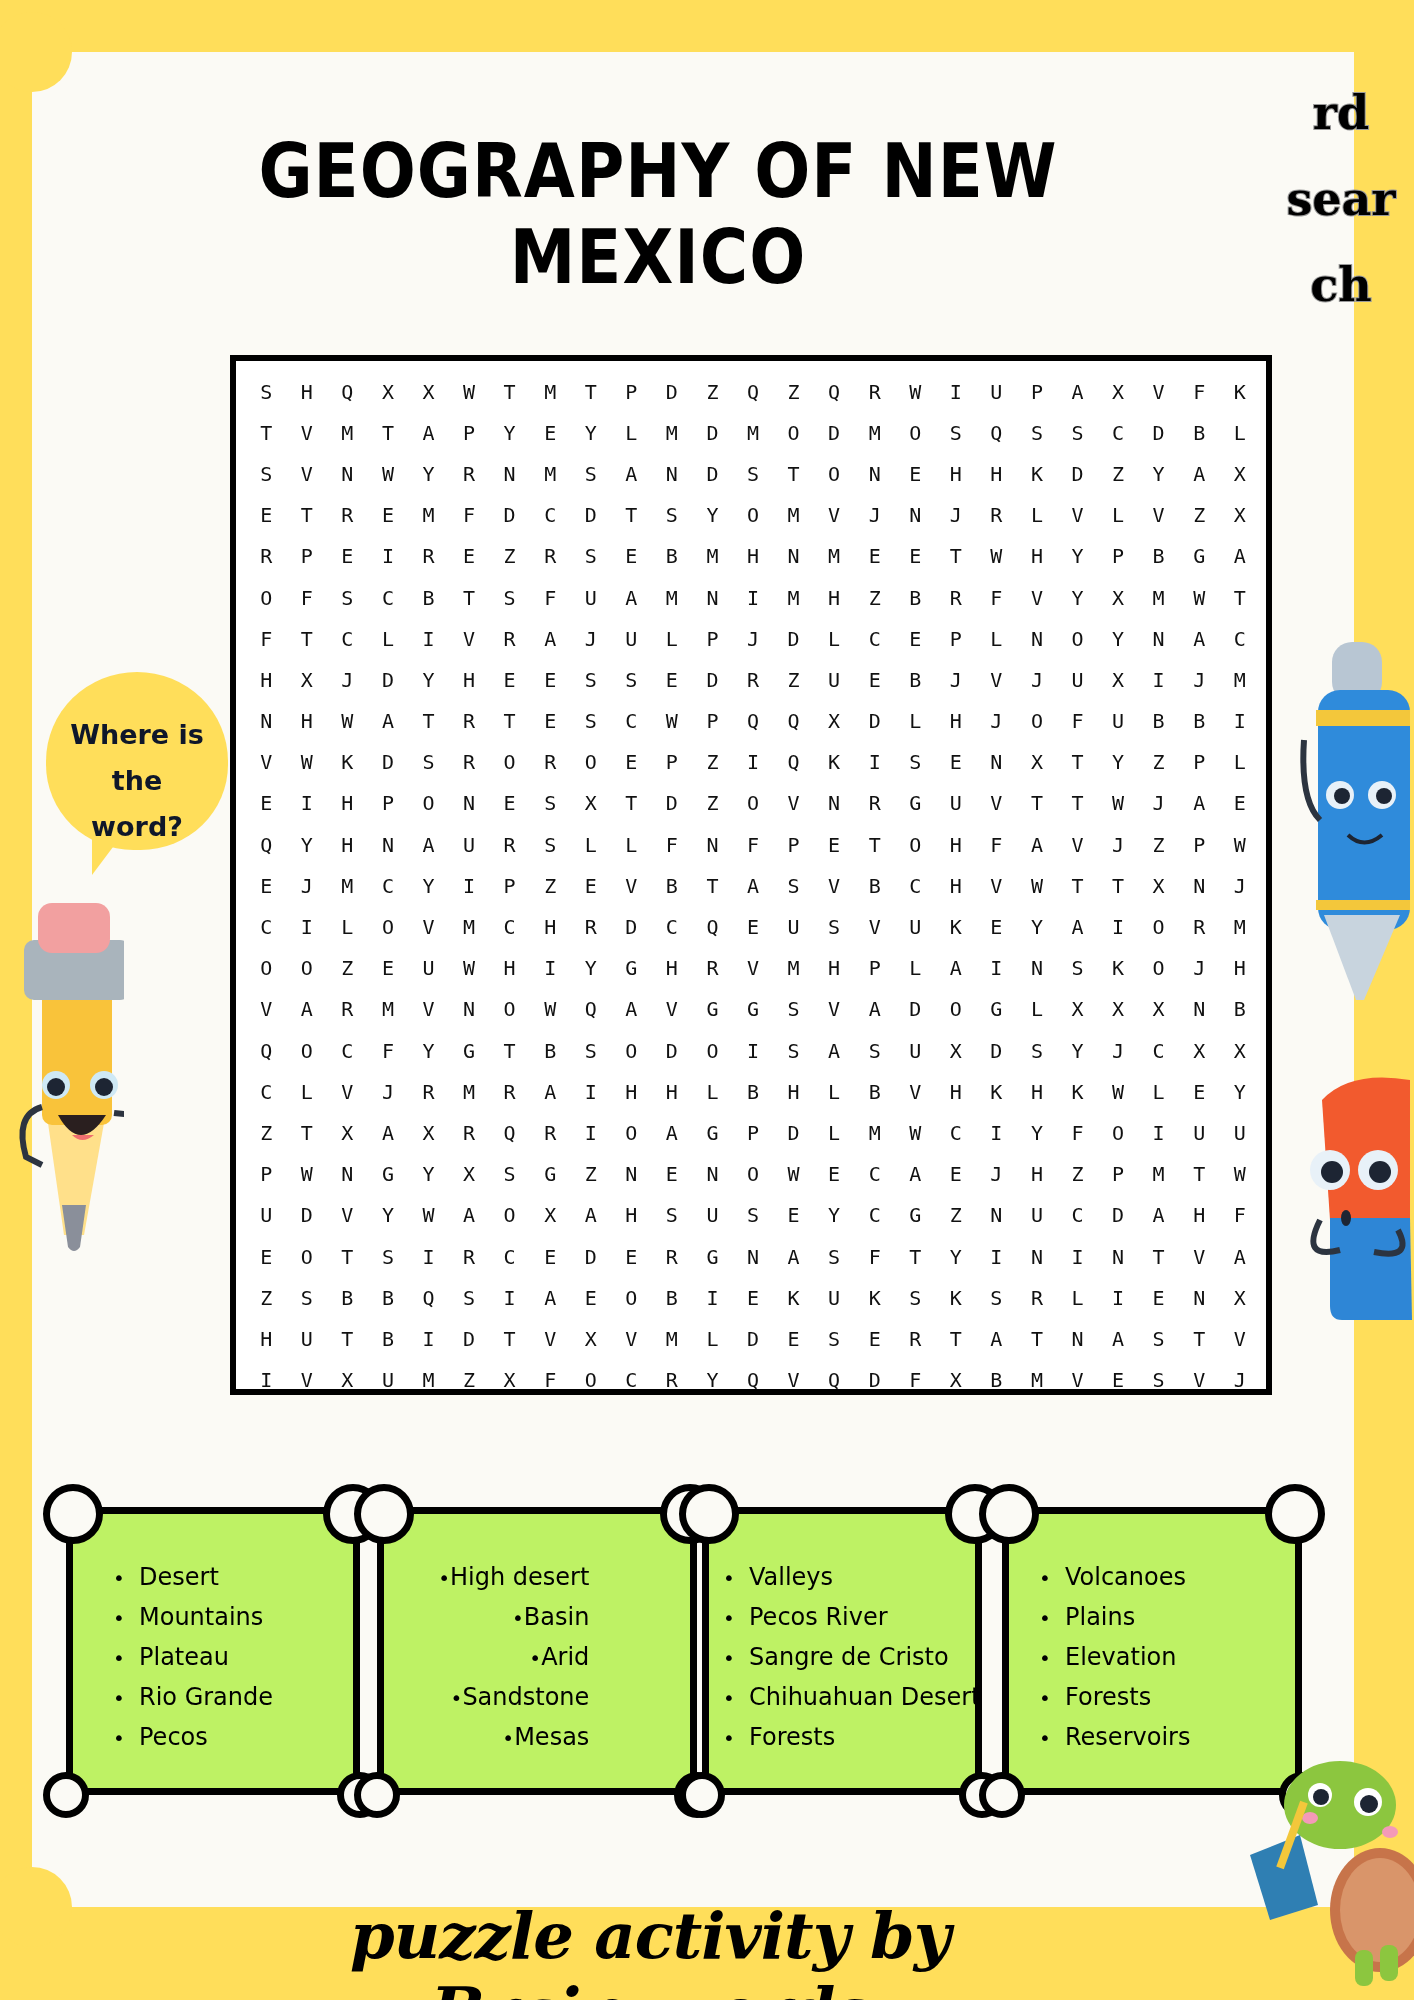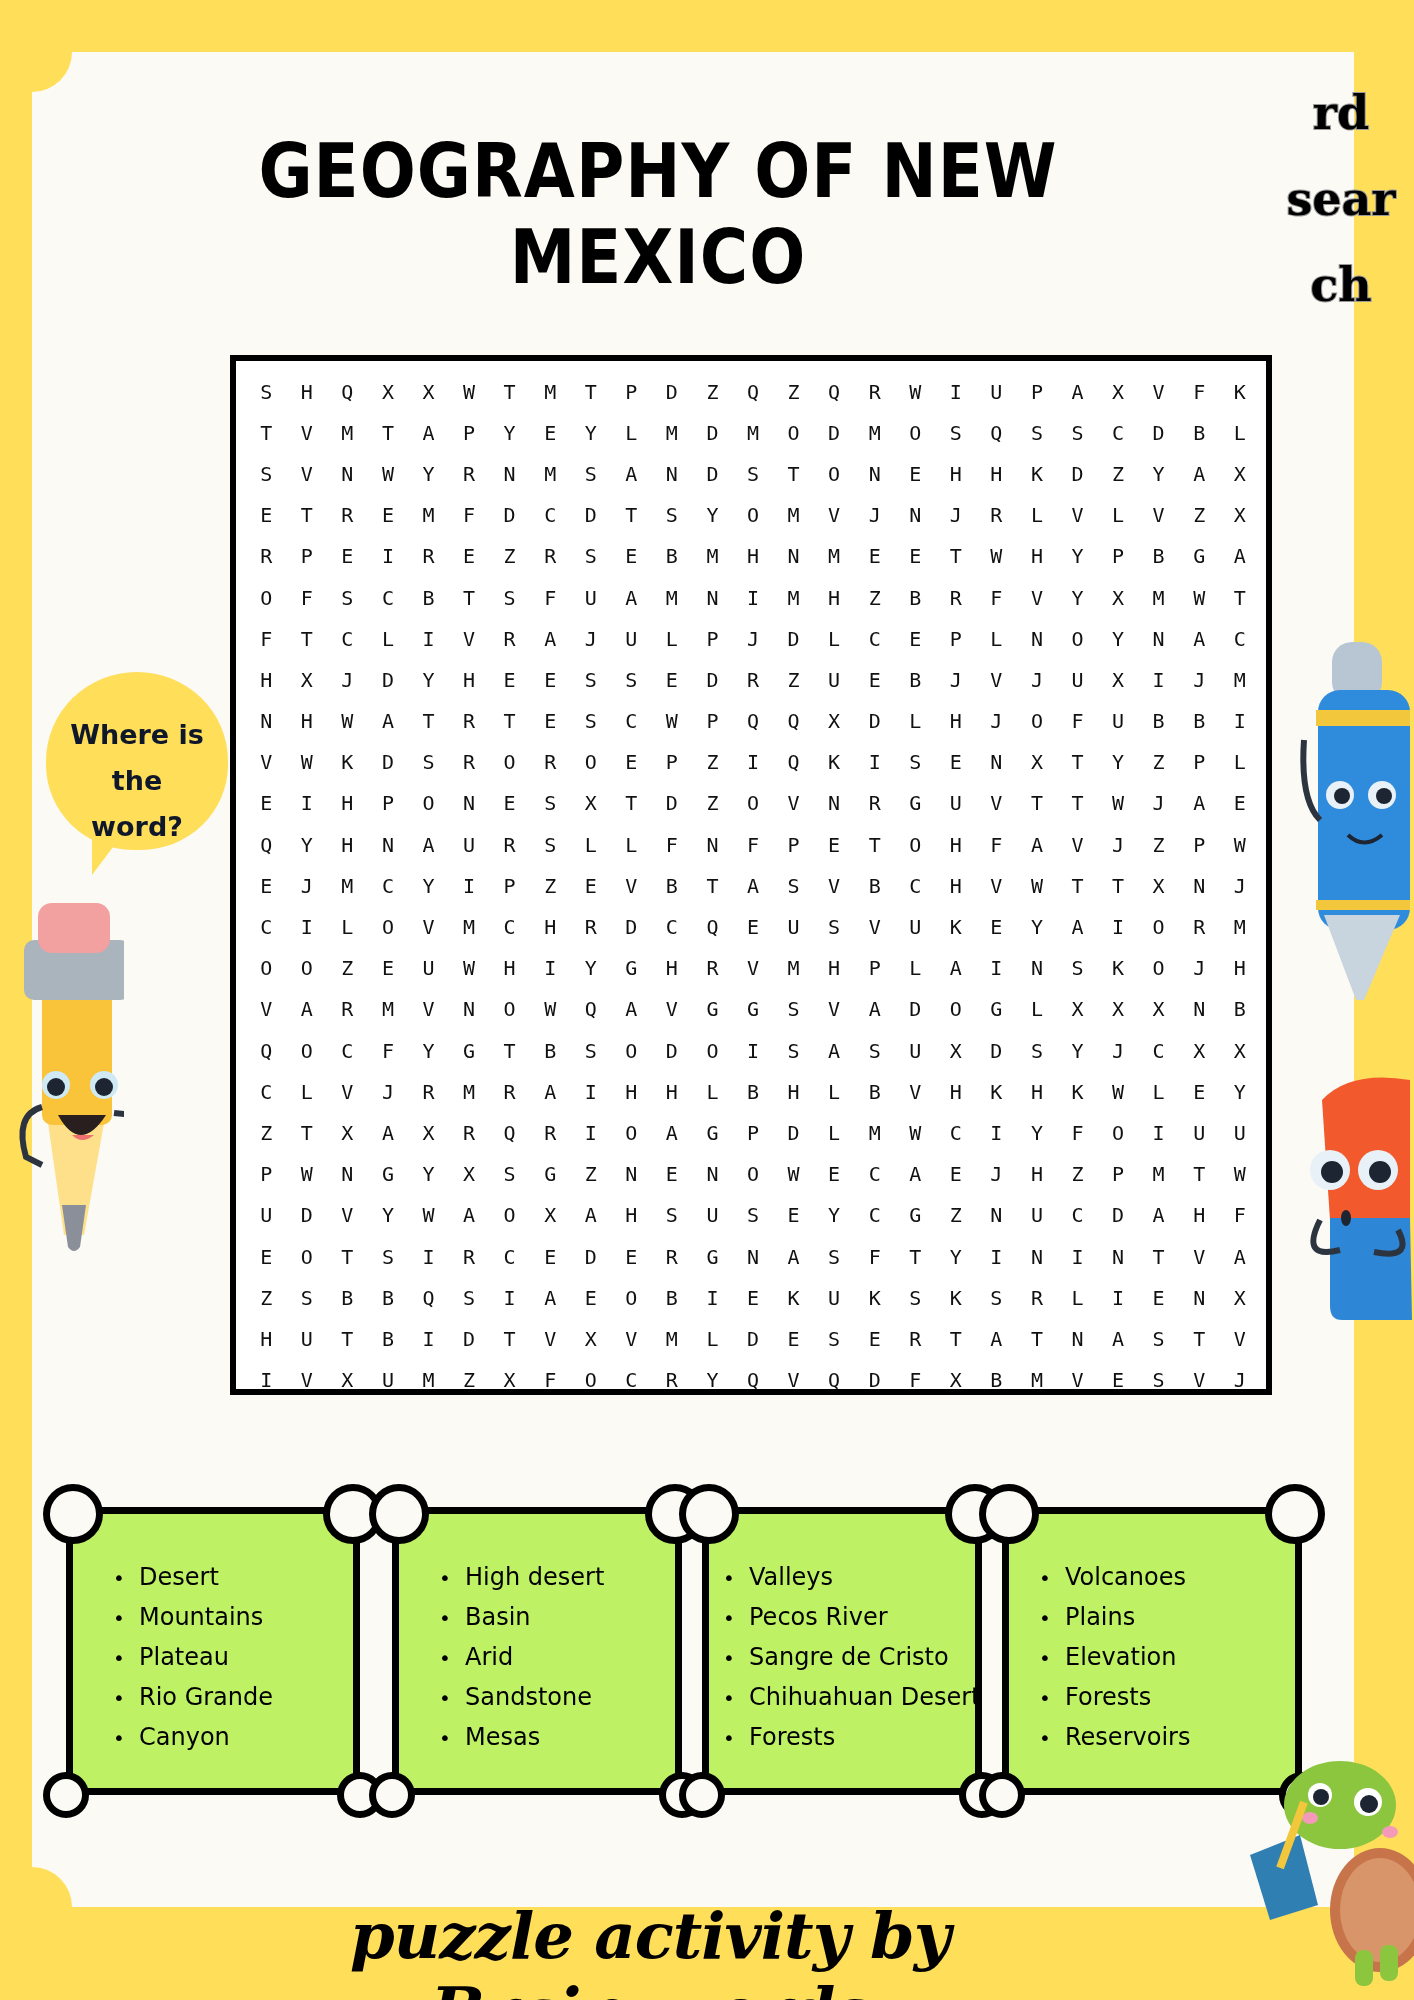--- a/index.html
+++ b/index.html
@@ -736,24 +736,24 @@
 
 <div class="box" style="left:66px;width:294px;">
   <span class="c1"></span>
     <span class="c2"></span>
   <div class="mask" style="left:0;top:0;right:0;bottom:0;z-index:2;background:transparent;"></div>
   <ul>
     <li>Desert</li>
     <li>Mountains</li>
     <li>Plateau</li>
     <li>Rio Grande</li>
-    <li>Canyon</li>
+    <li>Pecos</li>
   </ul>
 </div>
-<div class="box" style="left:392px;width:290px;">
+<div class="box" style="left:377px;width:320px;text-align:right;">
   <span class="c1"></span>
     <span class="c2"></span>
   <ul>
     <li>High desert</li>
     <li>Basin</li>
     <li>Arid</li>
     <li>Sandstone</li>
     <li>Mesas</li>
   </ul>
 </div>

